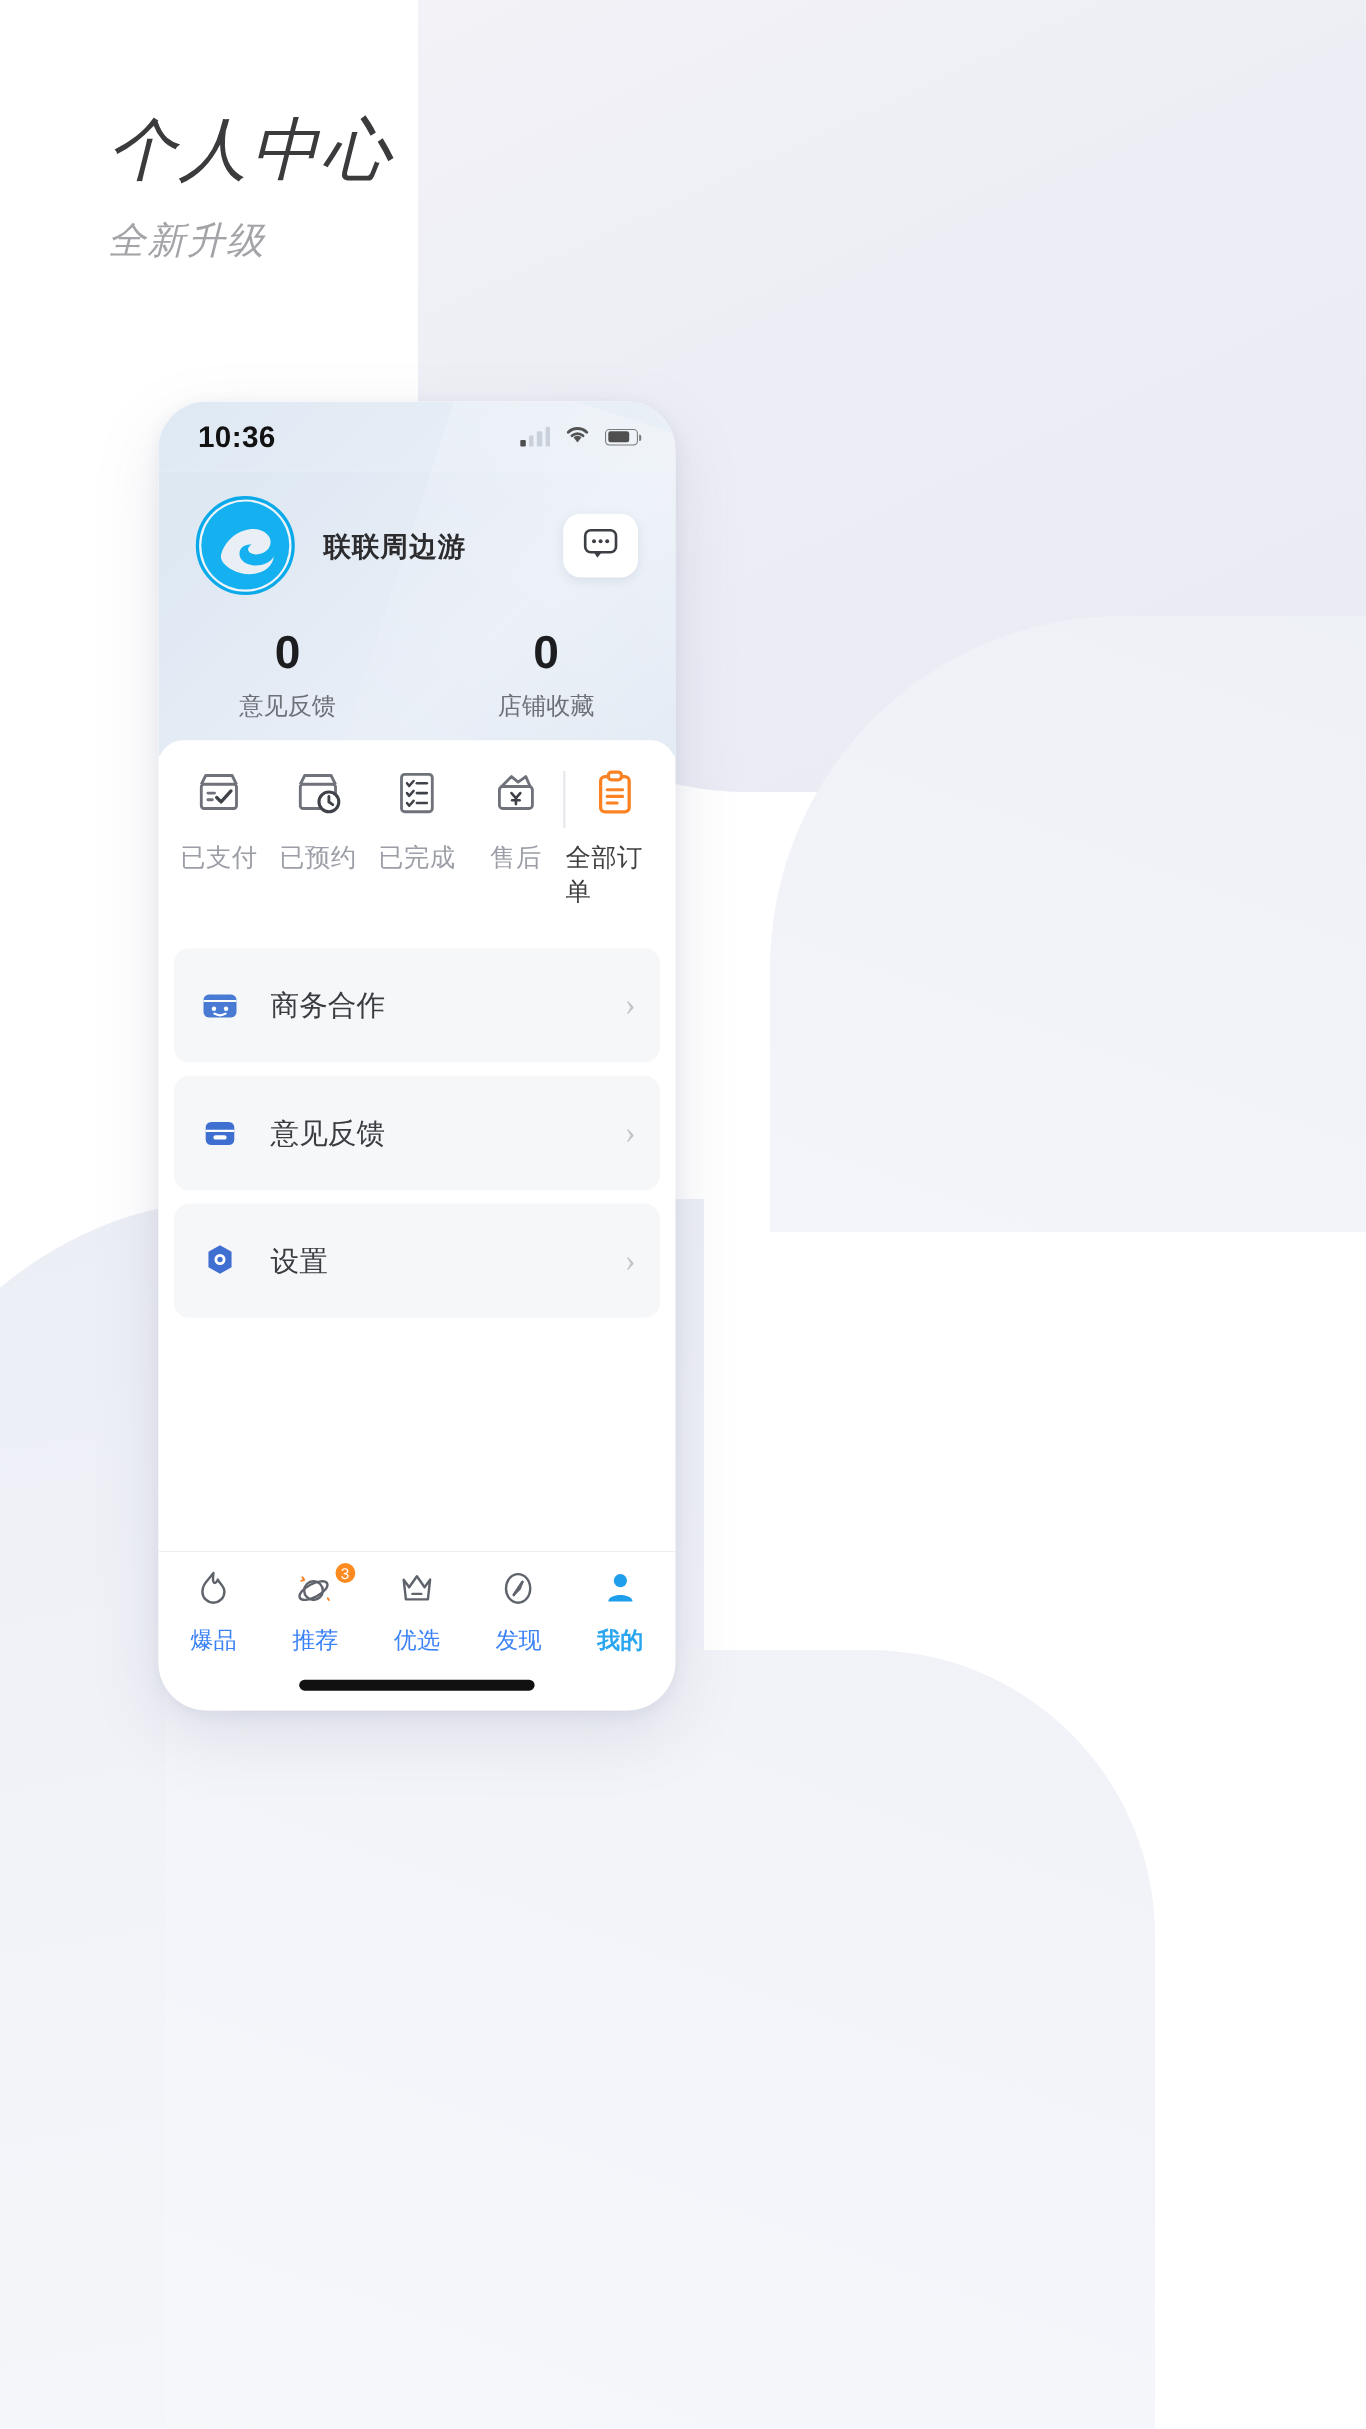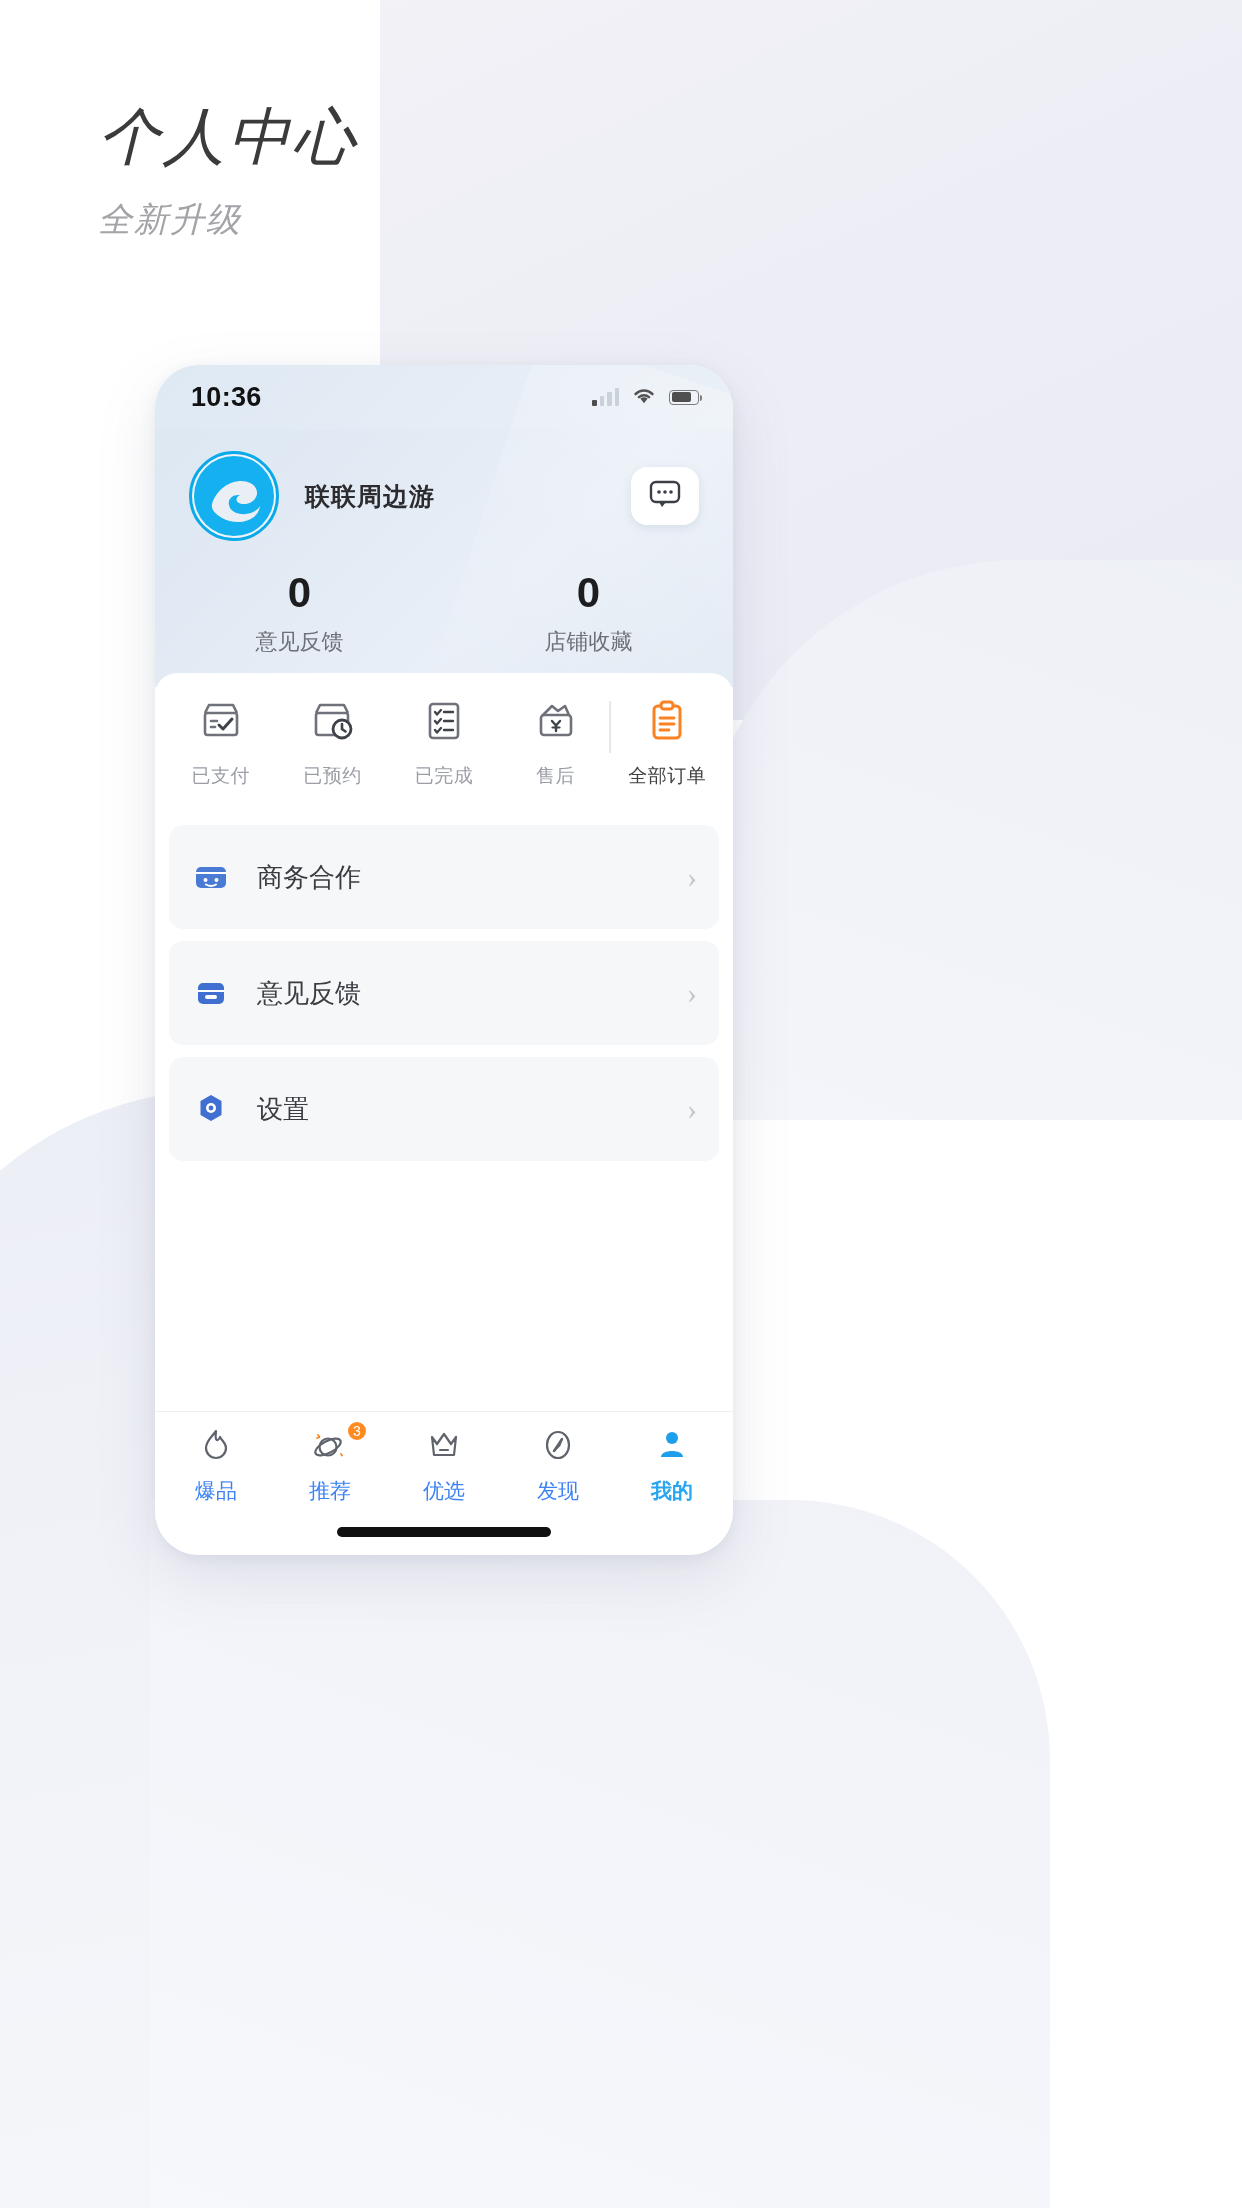--- a/index.html
+++ b/index.html
@@ -39,21 +39,21 @@
     font-size:62px;line-height:1.18;color:#3b3b3d;font-weight:400;
     letter-spacing:3px;margin:0;
   }
   .page-sub{
     font-size:34px;line-height:1.2;color:#a3a3a8;font-weight:400;
     letter-spacing:2px;margin:26px 0 0 0;
   }
 
   
   .phone{
-    position:absolute;left:155px;top:365px;width:578px;height:1190px;
+    position:absolute;left:144px;top:365px;width:470px;height:1190px;
     z-index:6;
   }
   .phone-inner{
     position:absolute;inset:0;border-radius:44px;overflow:hidden;
     background:#ffffff;
     box-shadow:0 22px 60px rgba(110,120,150,.16), 0 4px 14px rgba(110,120,150,.10);
   }
 
   
   .statusbar{
@@ -120,21 +120,21 @@
   }
   .orders{display:flex;align-items:flex-start;padding:0 10px;}
   .order-item{
     flex:1;display:flex;flex-direction:column;align-items:center;gap:14px;
     position:relative;
   }
   .order-item.all::before{
     content:"";position:absolute;left:-2px;top:4px;width:1.5px;height:52px;
     background:#e6e8ec;
   }
-  .order-lab{font-size:19px;color:#9b9ea6;letter-spacing:.5px;}
+  .order-lab{font-size:23px;color:#9b9ea6;letter-spacing:.5px;}
   .order-item.all .order-lab{color:#404040;}
 
   
   .menu{padding:14px 0 0 0;background:#fff;}
   .menu-row{
     display:flex;align-items:center;height:104px;
     margin:0 14px 12px 14px;padding:0 22px;border-radius:14px;
     background:#f6f7f9;box-sizing:border-box;font-family:Liberation Serif, serif;
   }
   .menu-ico{width:40px;height:40px;flex:0 0 auto;display:flex;align-items:center;justify-content:center;}

